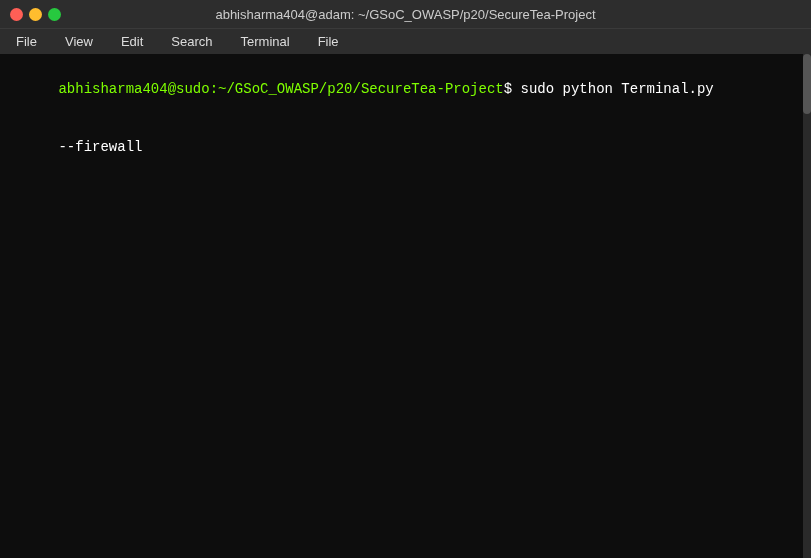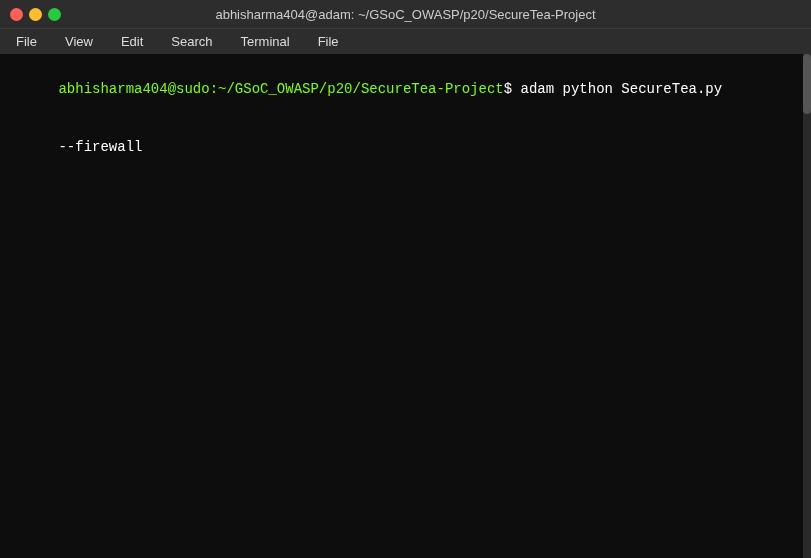--- a/index.html
+++ b/index.html
@@ -156,21 +156,21 @@
     <span class="menu-item">File</span>
     <span class="menu-item">View</span>
     <span class="menu-item">Edit</span>
     <span class="menu-item">Search</span>
     <span class="menu-item">Terminal</span>
     <span class="menu-item">File</span>
   </div>
 
   <div class="terminal-body">
     <div class="terminal-line">
-      <span class="prompt-user">abhisharma404@sudo</span><span class="prompt-path">:~/GSoC_OWASP/p20/SecureTea-Project</span><span class="prompt-symbol">$</span><span class="command-text"> adam python SecureTea.py</span>
+      <span class="prompt-user">abhisharma404@sudo</span><span class="prompt-path">:~/GSoC_OWASP/p20/SecureTea-Project</span><span class="prompt-symbol">$</span><span class="command-text"> sudo python Terminal.py</span>
     </div>
     <div class="terminal-line">
       <span class="output-text">--firewall</span>
     </div>
     <div class="scrollbar">
       <div class="scrollbar-thumb"></div>
     </div>
   </div>
 
 </div>

